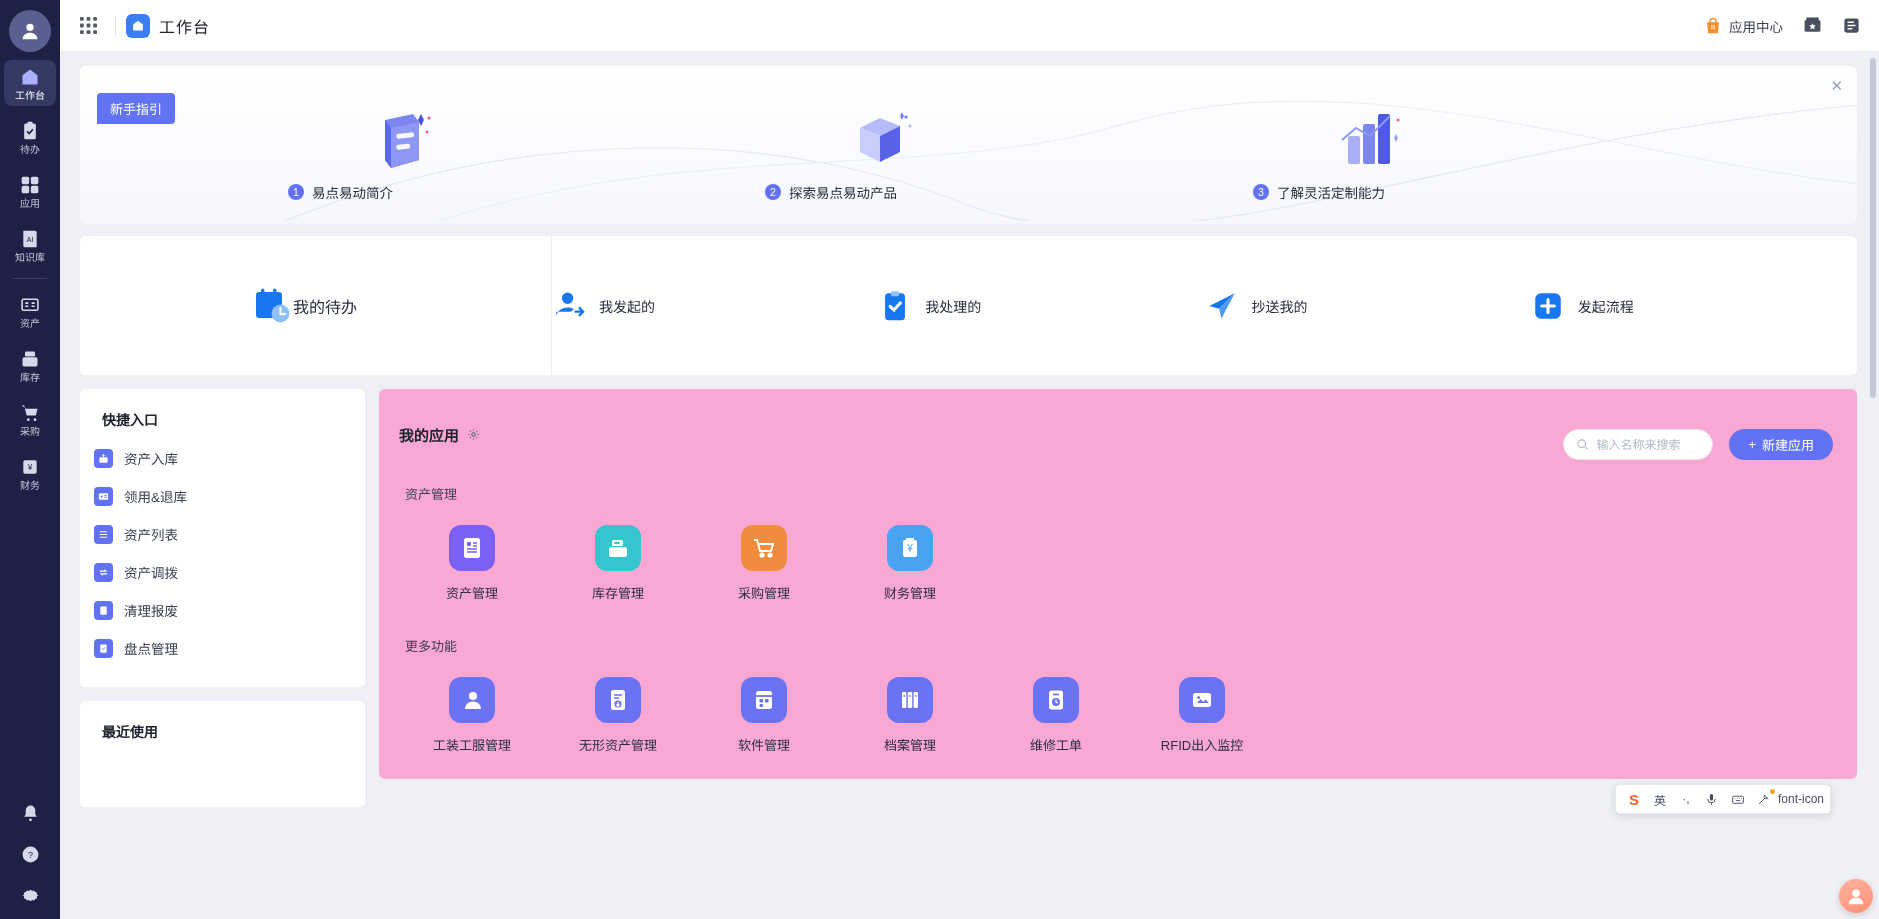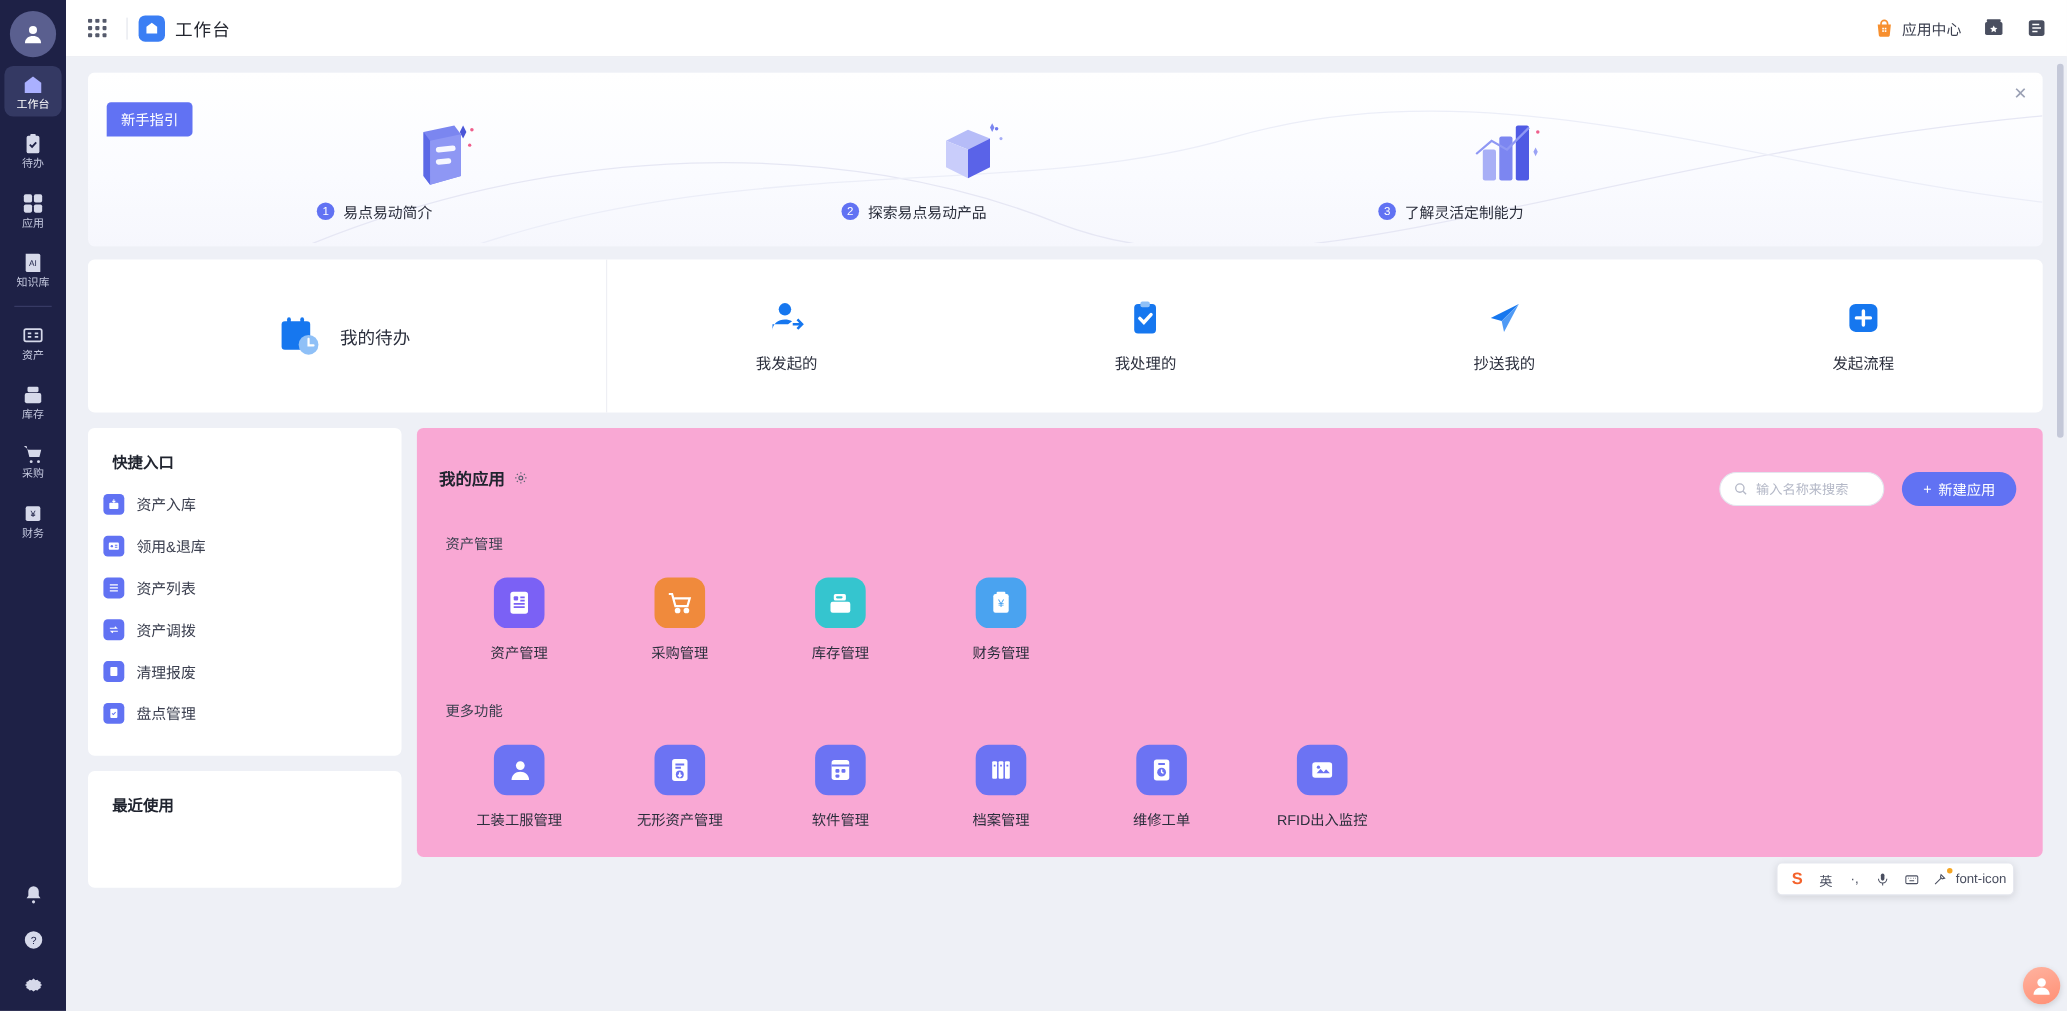--- a/index.html
+++ b/index.html
@@ -101,27 +101,27 @@
   .step .lbl { font-size: 13.5px; color: #2b2f3d; }
   .step-art { position: absolute; bottom: 52px; }
 
   
   #quickrow {
     margin-top: 12px; height: 139px; background: #fff; border-radius: 6px;
     display: flex; align-items: center;
   }
   #todo-block {
     width: 472px; height: 100%; display: flex; align-items: center;
-    padding-left: 173px; gap: 16px; cursor: pointer;
+    padding-left: 173px; gap: 0; cursor: pointer;
     border-right: 1px solid #edeef3;
   }
   #todo-block .t { font-size: 16px; color: #2b2f3d; }
   #flow-block { flex: 1; display: flex; align-items: center; }
   .flow-item {
-    flex: 1; display: flex; flex-direction: column; align-items: center; gap: 13px;
+    flex: 1; display: flex; flex-direction: row; align-items: center; gap: 13px;
     cursor: pointer;
   }
   .flow-item .fl { font-size: 14px; color: #2b2f3d; }
 
   
   #bottom { margin-top: 14px; display: flex; gap: 14px; align-items: flex-start; }
 
   #left-col { width: 285px; flex: none; display: flex; flex-direction: column; gap: 14px; }
   .panel { background: #fff; border-radius: 6px; }
   .panel-title { font-size: 14px; color: #20242f; font-weight: bold; padding: 20px 0 6px 22px; }
@@ -584,38 +584,38 @@
               <span class="app-ico" style="background:#7b61f5">
                 <svg width="24" height="24" viewBox="0 0 24 24" fill="#fff">
                   <rect x="4" y="2" width="16" height="20" rx="2.5"></rect>
                   <rect x="7" y="6" width="4" height="4" rx="1" fill="#7b61f5"></rect>
                   <path d="M13 7h4M13 10h4M7 13h10M7 16h10" stroke="#7b61f5" stroke-width="1.6"></path>
                 </svg>
               </span>
               <span class="al">资产管理</span>
             </div>
             <div class="app-cell">
+              <span class="app-ico" style="background:#35c5cf">
+                <svg width="24" height="24" viewBox="0 0 24 24" fill="#fff">
+                  <rect x="3" y="11" width="18" height="10" rx="2"></rect>
+                  <rect x="6" y="4" width="11" height="6" rx="1.5"></rect>
+                  <rect x="8" y="6" width="6" height="2" rx="1" fill="#35c5cf"></rect>
+                </svg>
+              </span>
+              <span class="al">库存管理</span>
+            </div>
+            <div class="app-cell">
               <span class="app-ico" style="background:#f08a3c">
                 <svg width="24" height="24" viewBox="0 0 24 24" fill="none" stroke="#fff" stroke-width="2">
                   <path d="M2 4h3l3 11h11l2-7H7"></path>
                     <circle cx="10" cy="19" r="1.6" fill="#fff"></circle>
                     <circle cx="18" cy="19" r="1.6" fill="#fff"></circle>
                 </svg>
               </span>
               <span class="al">采购管理</span>
-            </div>
-            <div class="app-cell">
-              <span class="app-ico" style="background:#35c5cf">
-                <svg width="24" height="24" viewBox="0 0 24 24" fill="#fff">
-                  <rect x="3" y="11" width="18" height="10" rx="2"></rect>
-                  <rect x="6" y="4" width="11" height="6" rx="1.5"></rect>
-                  <rect x="8" y="6" width="6" height="2" rx="1" fill="#35c5cf"></rect>
-                </svg>
-              </span>
-              <span class="al">库存管理</span>
             </div>
             <div class="app-cell">
               <span class="app-ico" style="background:#4aa3f0">
                 <svg width="24" height="24" viewBox="0 0 24 24" fill="#fff">
                   <rect x="5" y="4" width="14" height="17" rx="2"></rect>
                     <rect x="8" y="2" width="8" height="3" rx="1"></rect>
                   <text x="12" y="16" font-size="10" fill="#4aa3f0" text-anchor="middle" font-family="Liberation Sans">¥</text>
                 </svg>
               </span>
               <span class="al">财务管理</span>

